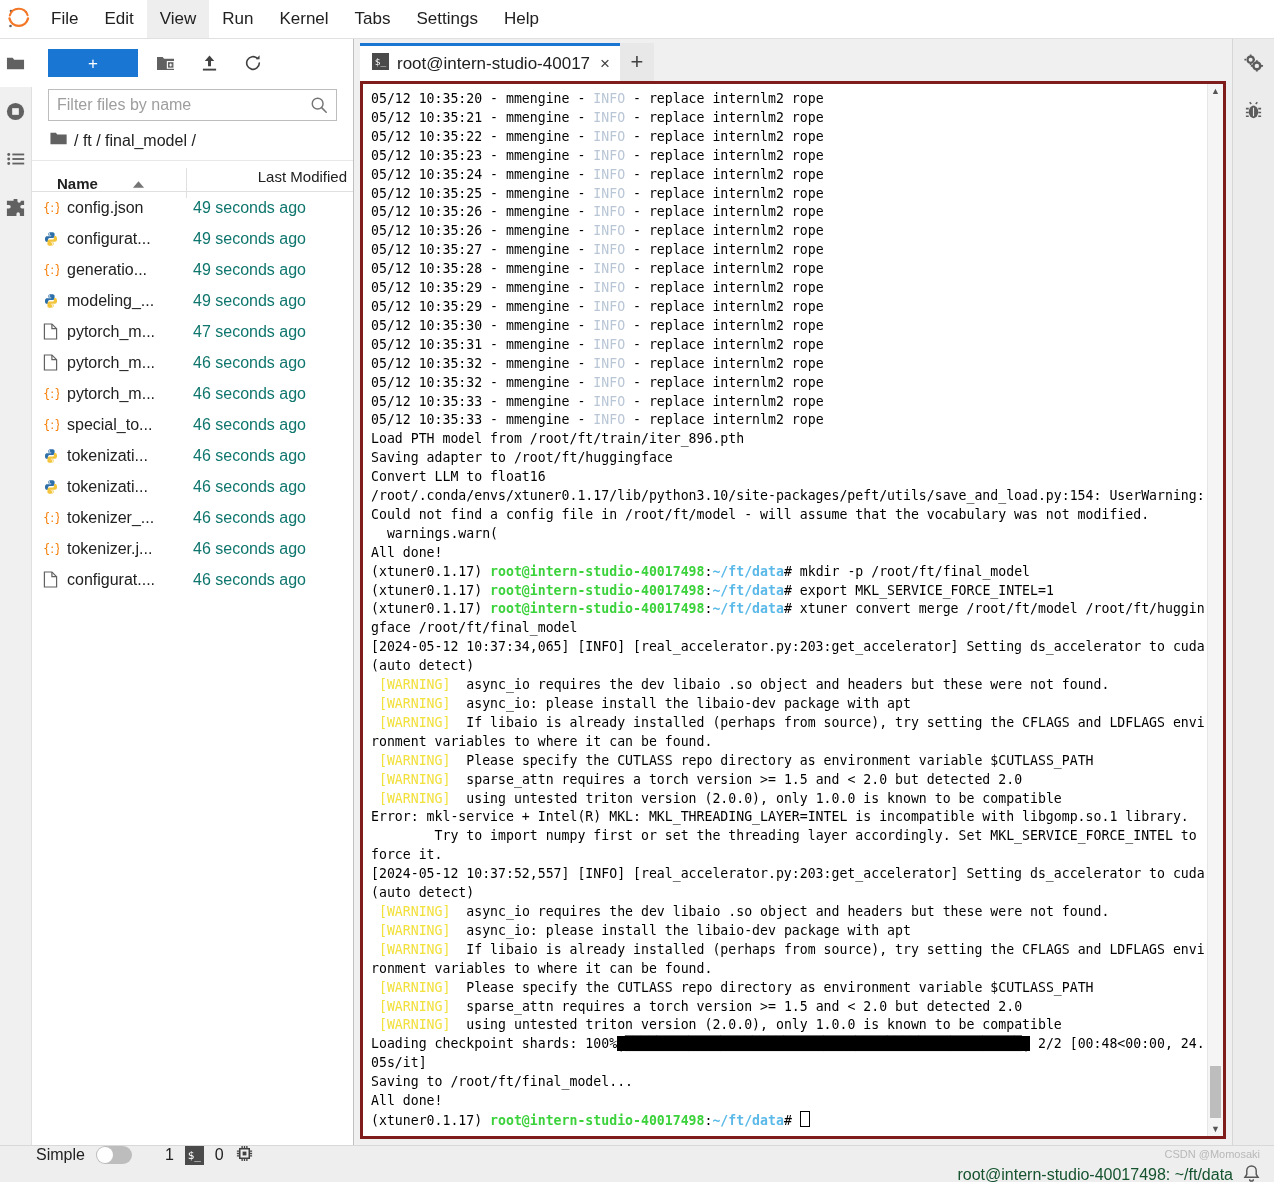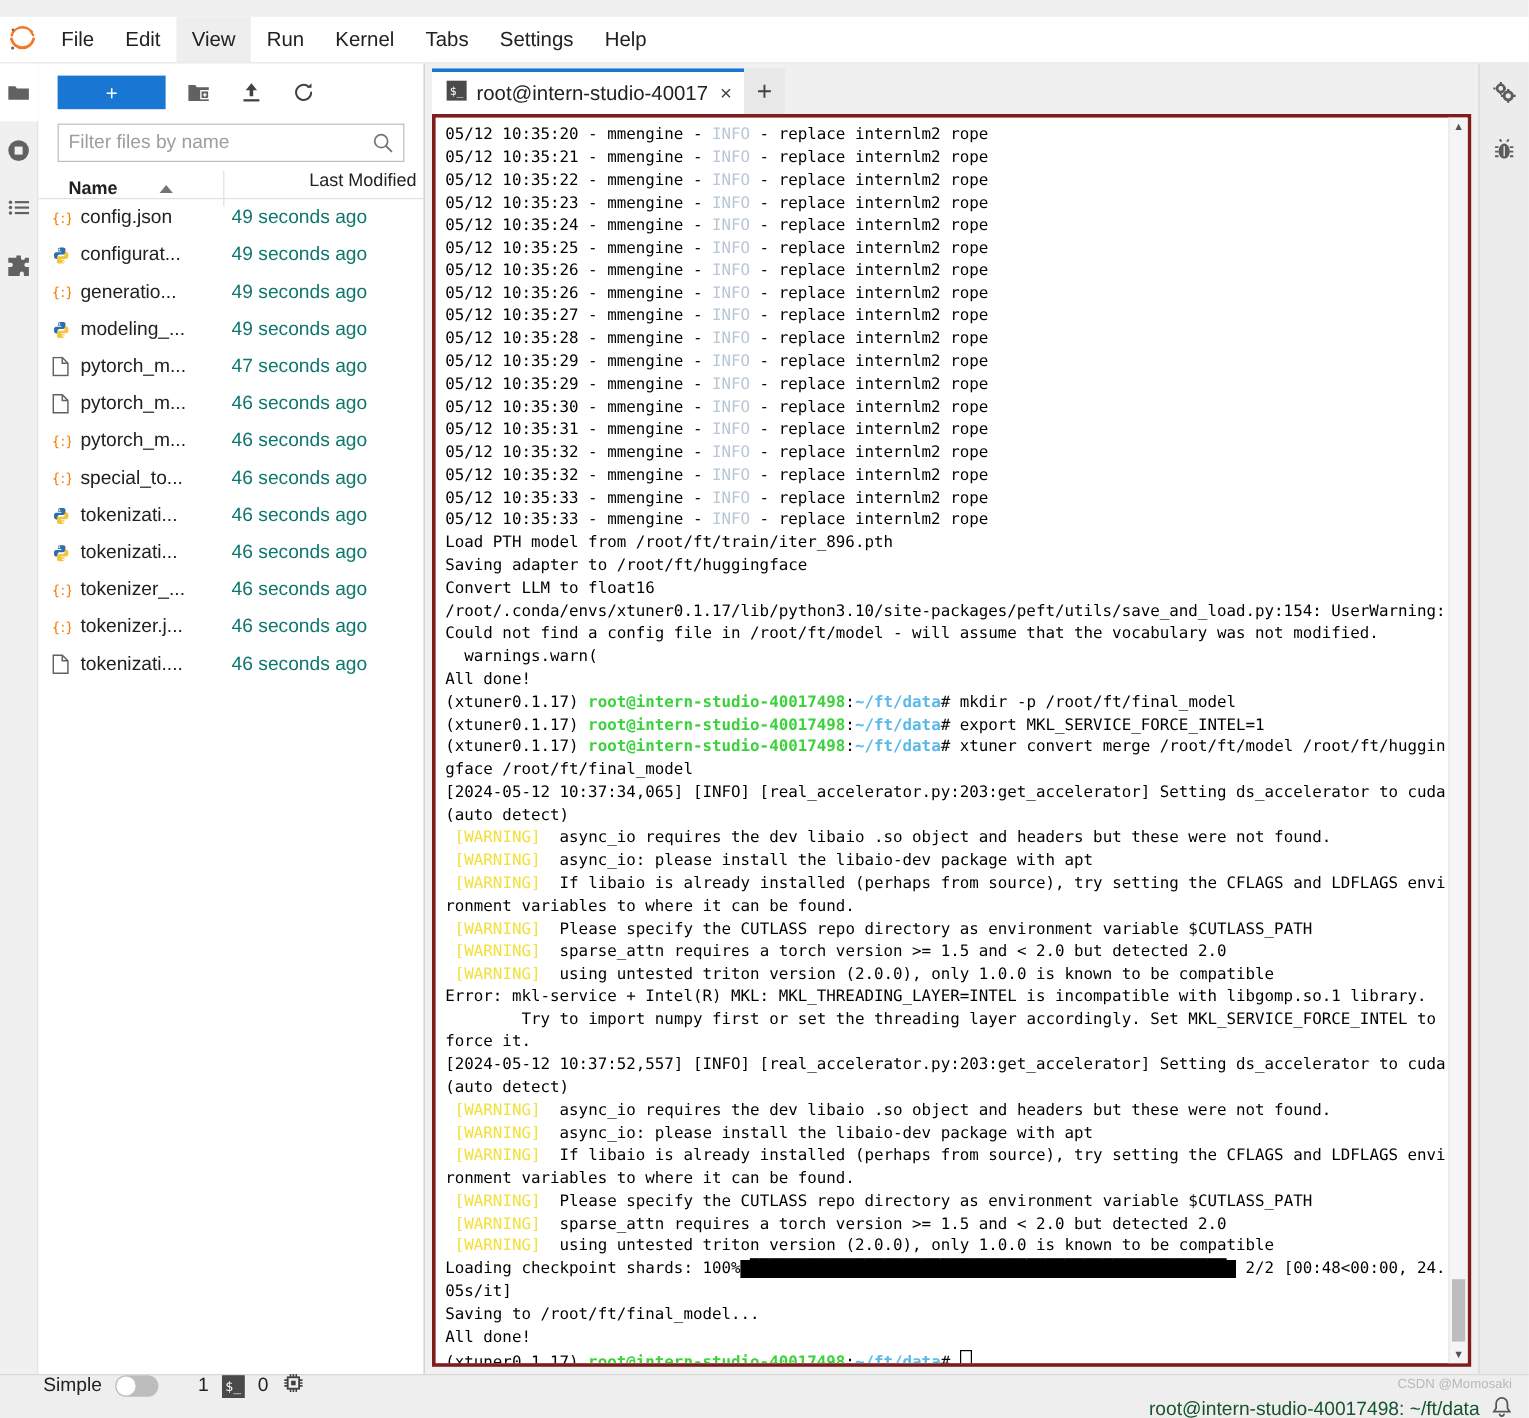--- a/index.html
+++ b/index.html
@@ -19,21 +19,20 @@
 
   
   .menubar {
     height: 39px;
     background: #ffffff;
     border-bottom: 1px solid #e0e0e0;
     display: flex;
     align-items: center;
     flex: 0 0 auto;
     box-sizing: border-box;
-    margin-top: 14px;
   }
   .logo {
     width: 38px; height: 38px;
     display: flex; align-items: center; justify-content: center;
     flex: 0 0 auto;
   }
   .menu-item {
     font-size: 17px;
     color: #212121;
     padding: 9px 13px;
@@ -409,20 +408,28 @@
       <div class="fb-filter">
         <input type="text" placeholder="Filter files by name" style="">
         <span class="search-ico">
           <svg width="18" height="18" viewBox="0 0 20 20">
               <circle cx="8.5" cy="8.5" r="6" stroke="#757575" stroke-width="1.6" fill="none"></circle>
               <path d="M13.2 13.2 L18 18" stroke="#757575" stroke-width="1.7" stroke-linecap="round"></path>
             </svg>
         </span>
       </div>
 
+      <div class="breadcrumb">
+        <span>
+          <svg width="18" height="15" viewBox="0 0 20 16">
+              <path d="M0.5 1.5h6l1.6 2H18.5v11H0.5z" fill="#616161"></path>
+            </svg>
+        </span>
+        <span>/ ft / final_model /</span>
+      </div>
 
       <div class="fb-header">
         <div class="fb-h-name">
           <span>Name</span>
           <span style="margin-left:28px;">
             <svg width="13" height="9" viewBox="0 0 14 9">
                 <path d="M7 1 L13 8 H1 Z" fill="#757575"></path>
               </svg>
           </span>
         </div>
@@ -569,21 +576,21 @@
             <div class="fmod">46 seconds ago</div>
           </div>
           <div class="fb-row">
             <div class="fname">
               <span class="ficon">
                 <svg width="15" height="17" viewBox="0 0 16 18">
                   <path d="M1.5 1h8l5 5v11h-13z" fill="none" stroke="#616161" stroke-width="1.3"></path>
                   <path d="M9.5 1v5h5" fill="none" stroke="#616161" stroke-width="1.3"></path>
                 </svg>
               </span>
-              <span>tokenizati....</span>
+              <span>configurat....</span>
             </div>
             <div class="fmod">46 seconds ago</div>
           </div>
         </div>
     </div>
 
     <div class="dockarea">
       <div class="tabbar">
         <div class="tab">
           <span>

